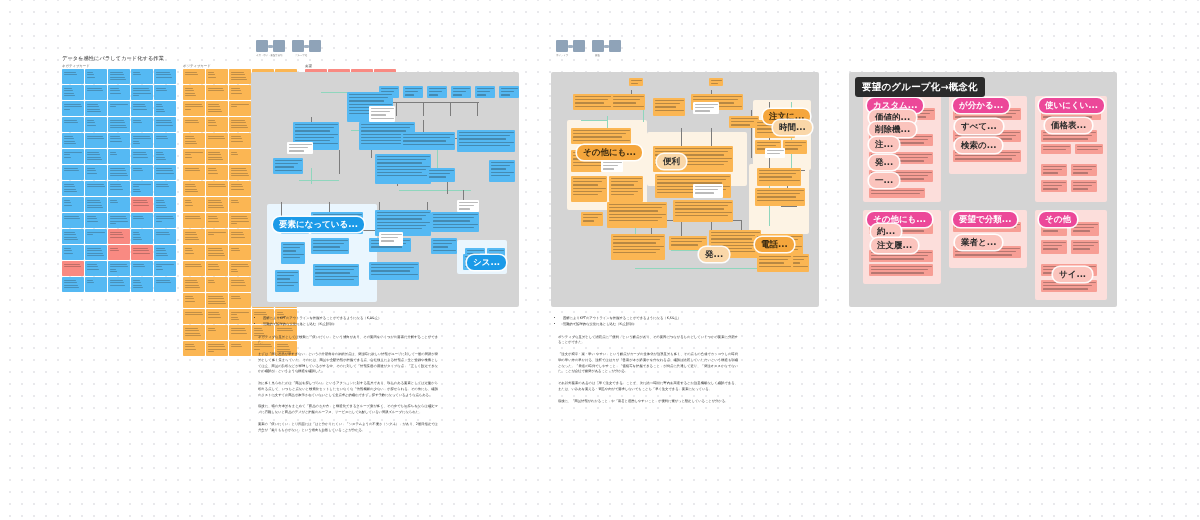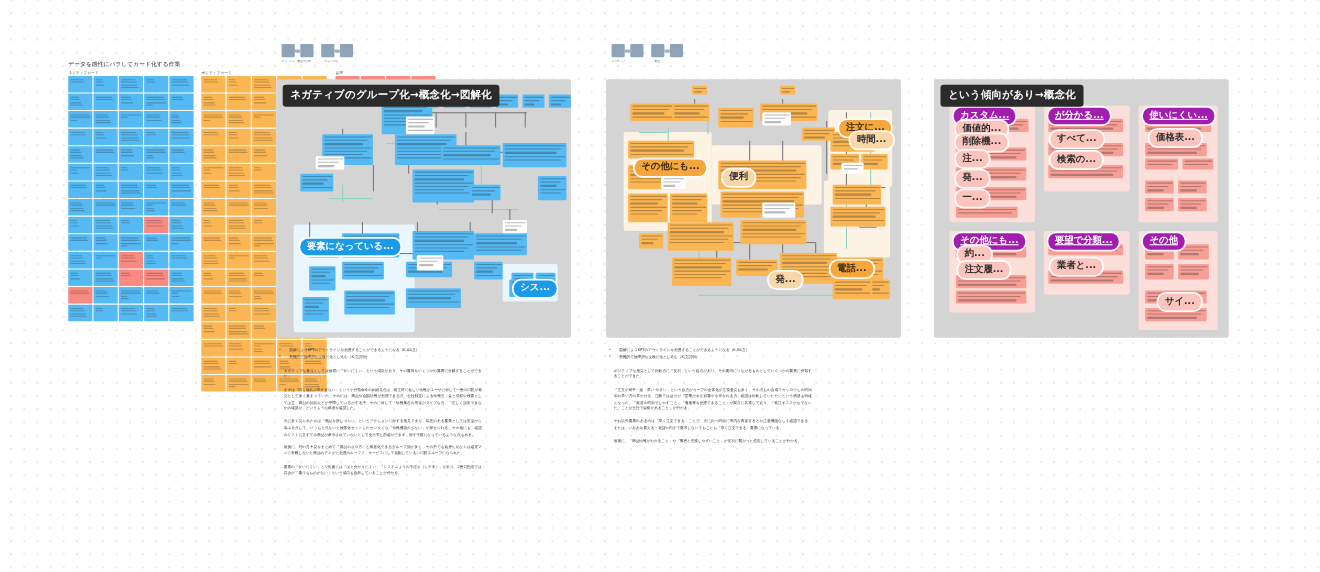--- a/index.html
+++ b/index.html
@@ -66,21 +66,21 @@
     position:absolute; z-index:30; border-radius:7px;
     font-size:8.5px; font-weight:bold; color:#fff;
     padding:2.5px 6px 3.5px 6px; white-space:nowrap; line-height:1;
     box-shadow:0 0 0 1.6px rgba(255,255,255,.95);
   }
   .chip.b { background:#1b9ae8; }
   .chip.o { background:#f5a63c; color:#3a2a10;
             box-shadow:0 0 0 1.6px rgba(255,255,255,.95); }
   .chip.o2{ background:#fad7a8; color:#2d2d2d;
             box-shadow:0 0 0 1.6px rgba(255,255,255,.95); }
-  .chip.r { background:#a21caf;text-decoration:underline; }
+  .chip.r { background:#ec4899; }
   .chip.r2{ background:#fbc4bd; color:#2d2d2d; }
 
   .edge { position:absolute; background:#7c7c7c; }
   .edge.g { background:#8fd6bd; }
 
   
   .mini-cluster { position:absolute; }
   .mini-cluster .mb { position:absolute; background:#8fa3b8; border-radius:1px; }
   .mini-cluster .mcap { position:absolute; font-size:2.4px; color:#6b6b6b; white-space:nowrap; }
 
@@ -1219,21 +1219,20 @@
       <div class="edge" style="left: 227px; top: 66px; width: 1px; height: 12px;"></div>
       <div class="edge" style="left: 172px; top: 66px; width: 56px; height: 1px;"></div>
       <div class="edge" style="left: 120px; top: 66px; width: 1px; height: 20px;"></div>
       <div class="edge" style="left: 172px; top: 48px; width: 1px; height: 18px;"></div>
       <div class="edge" style="left: 226px; top: 30px; width: 1px; height: 14px;"></div>
       <div class="edge" style="left: 199px; top: 30px; width: 1px; height: 14px;"></div>
       <div class="edge" style="left: 172px; top: 30px; width: 1px; height: 14px;"></div>
       <div class="edge" style="left: 145px; top: 30px; width: 1px; height: 14px;"></div>
       <div class="edge" style="left: 118px; top: 30px; width: 1px; height: 14px;"></div>
       <div class="edge" style="left: 118px; top: 30px; width: 110px; height: 1px;"></div>
-      <div class="panel-title" style="left:6px; top:5px;">ネガティブのグループ化→概念化→図解化</div>
     <div class="chip b" style="left:22px; top:145px;">要素になっている...</div>
     <div class="chip b" style="left:216px; top:183px;">シス...</div>
   <div class="note b" style="left: 128px; top: 14px; width: 20px; height: 12px;">
         <span class="tl" style="left: 1.5px; top: 2px; width: 17px;"></span>
         <span class="tl" style="left: 1.5px; top: 5.2px; width: 13px;"></span>
         <span class="tl" style="left: 1.5px; top: 8.4px; width: 9px;"></span>
       </div>
       <div class="note b" style="left: 152px; top: 14px; width: 20px; height: 12px;">
         <span class="tl" style="left: 1.5px; top: 2px; width: 17px;"></span>
         <span class="tl" style="left: 1.5px; top: 5.2px; width: 13px;"></span>
@@ -1659,21 +1658,21 @@
         <span class="tl" style="left: 1.5px; top: 2px; width: 11px;"></span>
         <span class="tl" style="left: 1.5px; top: 5.2px; width: 7px;"></span>
       </div>
       <div class="note o" style="left: 158px; top: 6px; width: 14px; height: 8px;">
         <span class="tl" style="left: 1.5px; top: 2px; width: 11px;"></span>
         <span class="tl" style="left: 1.5px; top: 5.2px; width: 7px;"></span>
       </div>
     </div>
 
   <div class="panel" id="panel-requests" style="left:849px; top:72px; width:268px; height:235px;">
-    <div class="panel-title" style="left:6px; top:5px;">という傾向があり→概念化</div>
+    <div class="panel-title" style="left:6px; top:5px;">要望のグループ化→概念化</div>
 
     <div class="grp p" style="left:14px;  top:24px;  width:78px; height:106px;"></div>
     <div class="grp p" style="left:100px; top:24px;  width:78px; height:78px;"></div>
     <div class="grp p" style="left:186px; top:24px;  width:72px; height:106px;"></div>
     <div class="grp p" style="left:14px;  top:138px; width:78px; height:74px;"></div>
     <div class="grp p" style="left:100px; top:138px; width:78px; height:58px;"></div>
     <div class="grp p" style="left:186px; top:138px; width:72px; height:90px;"></div>
 
     <div class="chip r" style="left:18px;  top:26px;">カスタム...</div>
     <div class="chip r2" style="left:20px;  top:38px;">価値的...</div>

